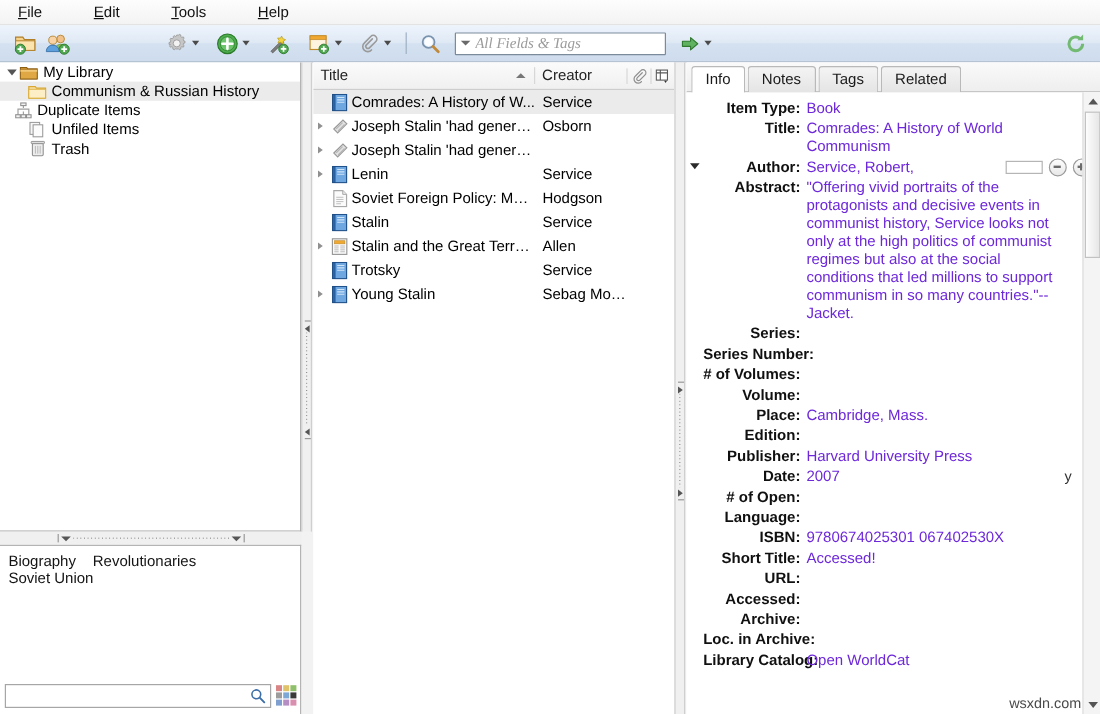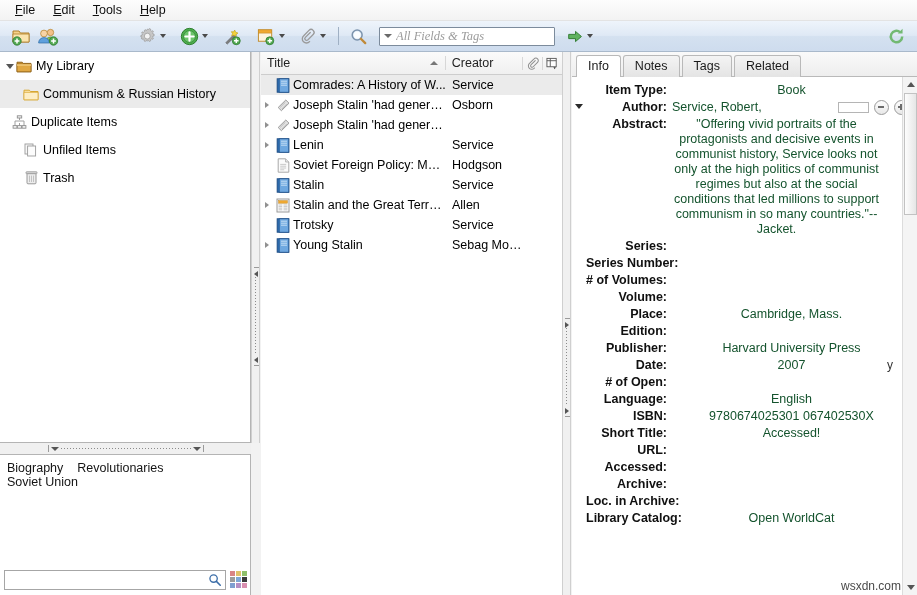--- a/index.html
+++ b/index.html
@@ -19,20 +19,21 @@
   }
 
   
   .menubar {
     position: absolute; left: 0; top: 0; width: 917px; height: 21px;
     background: linear-gradient(to bottom, #fdfdfd 0%, #f3f3f3 100%);
     border-bottom: 1px solid #e3e3e3;
     display: flex; align-items: center;
     padding-left: 6px;
     box-sizing: border-box;
+    gap: 25px;
   }
   .menu-item {
     padding: 2px 9px 3px 9px;
     font-size: 12.5px;
     color: #101010;
     cursor: default;
     line-height: 14px;
   }
   .menu-item u { text-decoration: underline; }
 
@@ -92,21 +93,21 @@
   .left-pane {
     position: absolute; left: 0; top: 52px; width: 251px; height: 391px;
     background: #fff;
     border: 1px solid #b4b4b4;
     border-top: none; border-left: none;
     box-sizing: border-box;
     overflow: hidden;
   }
   .collection-row {
     display: flex; align-items: center;
-    height: 28px;
+    height: 16px;
     padding-left: 4px;
     cursor: default;
     font-size: 12.5px;
     color: #000;
     white-space: nowrap;
   }
   .collection-row.selected { background: #ebebeb; }
   .twisty {
     width: 11px; display: inline-flex; align-items: center; justify-content: center;
     flex: 0 0 11px;
@@ -234,24 +235,23 @@
     width: 86px; flex: 0 0 86px;
     text-align: right;
     font-weight: bold;
     color: #101010;
     padding-right: 5px;
     box-sizing: border-box;
     white-space: nowrap;
   }
   .field-value {
     flex: 1;
-    color: #14532d;
+    color: #6d28d9;
     padding-right: 6px;
     word-wrap: break-word;
-    text-align: center;
   }
   .author-controls {
     display: flex; align-items: center; gap: 5px;
     margin-left: auto; padding-right: 8px;
   }
   .mini-input {
     width: 31px; height: 11px;
     border: 1px solid #b5b5b5;
     background: #fff;
     box-sizing: border-box;
@@ -708,20 +708,25 @@
     </div>
 
     <div class="info-body">
 
       <div class="field-row" style="padding-top:6px">
         <span class="field-expander"></span>
         <span class="field-label">Item Type:</span>
         <span class="field-value">Book</span>
       </div>
 
+      <div class="field-row">
+        <span class="field-expander"></span>
+        <span class="field-label">Title:</span>
+        <span class="field-value" style="max-width:206px">Comrades: A History of World Communism</span>
+      </div>
 
       <div class="field-row">
         <span class="field-expander">
             <span class="tri"></span>
           </span>
         <span class="field-label">Author:</span>
         <span class="field-value" style="flex:0 0 auto">Service, Robert,</span>
         <span class="author-controls">
           <span class="mini-input"></span>
           <span class="circ-btn"></span>
@@ -786,21 +791,20 @@
 
       <div class="field-row">
         <span class="field-expander"></span>
         <span class="field-label"># of Open:</span>
         <span class="field-value"></span>
       </div>
 
       <div class="field-row">
         <span class="field-expander"></span>
         <span class="field-label">Language:</span>
-        <span class="field-value">English</span>
       </div>
 
       <div class="field-row">
         <span class="field-expander"></span>
         <span class="field-label">ISBN:</span>
         <span class="field-value">9780674025301 067402530X</span>
       </div>
 
       <div class="field-row">
         <span class="field-expander"></span>

